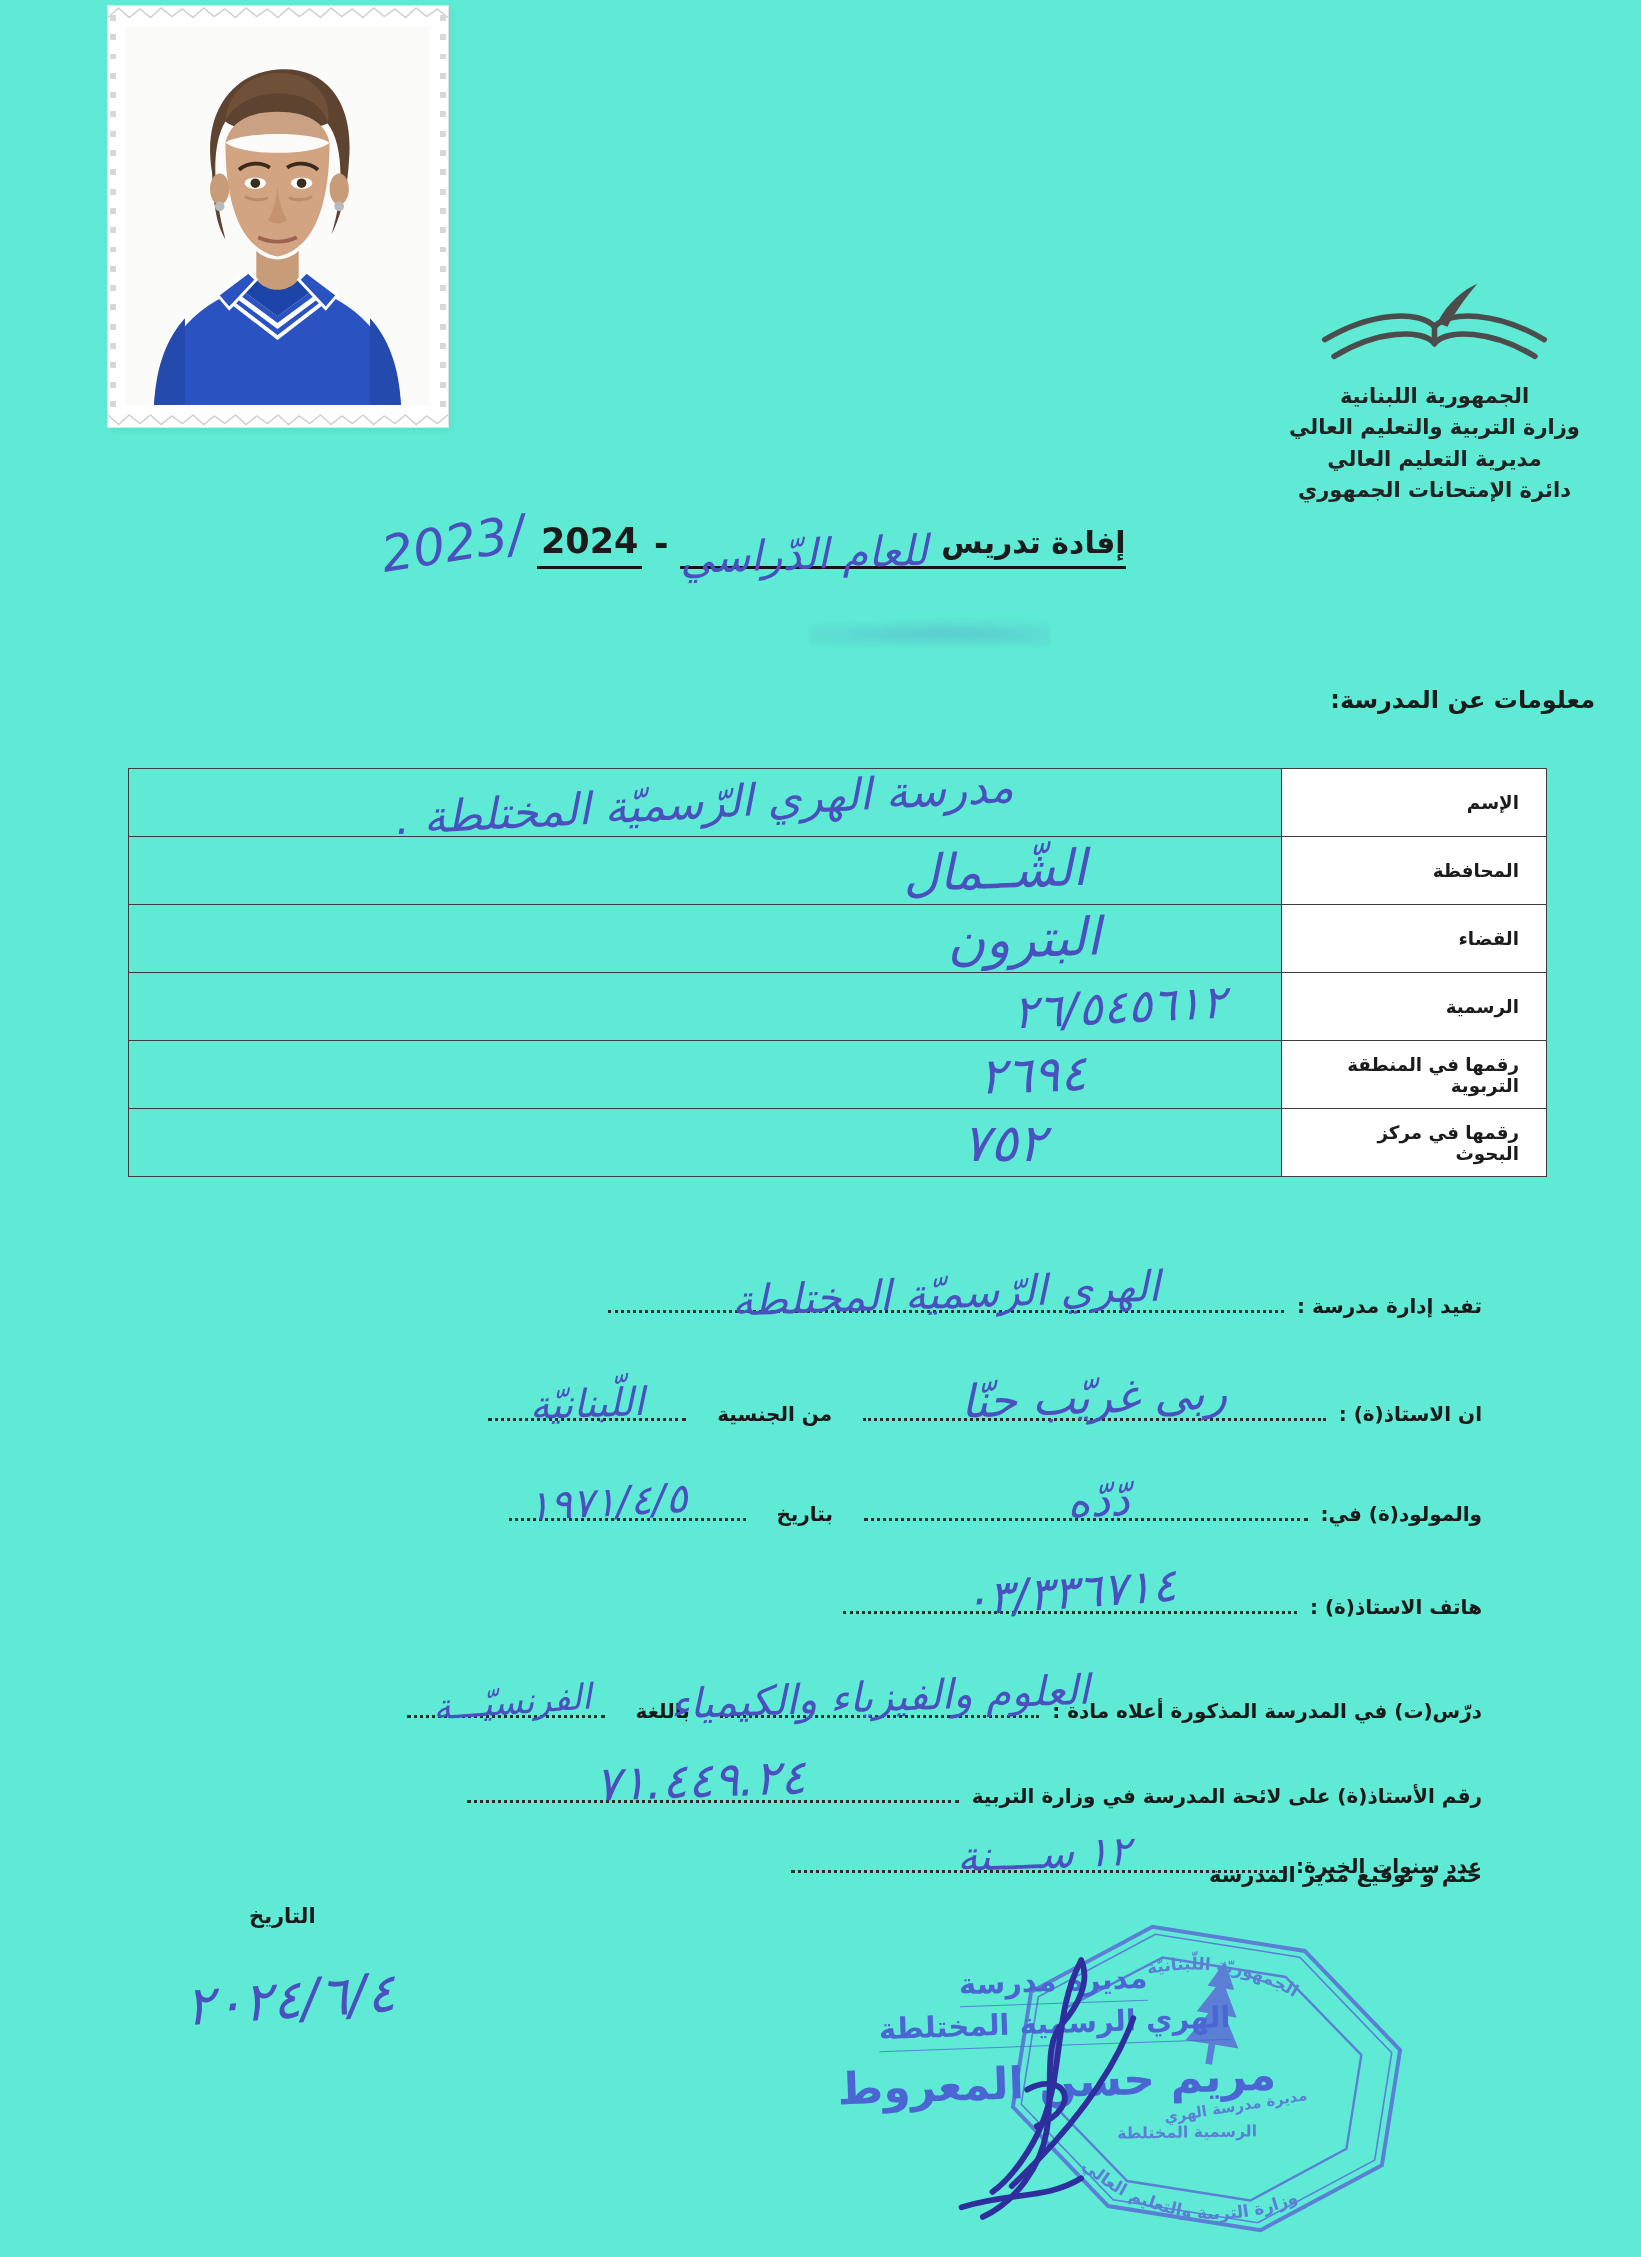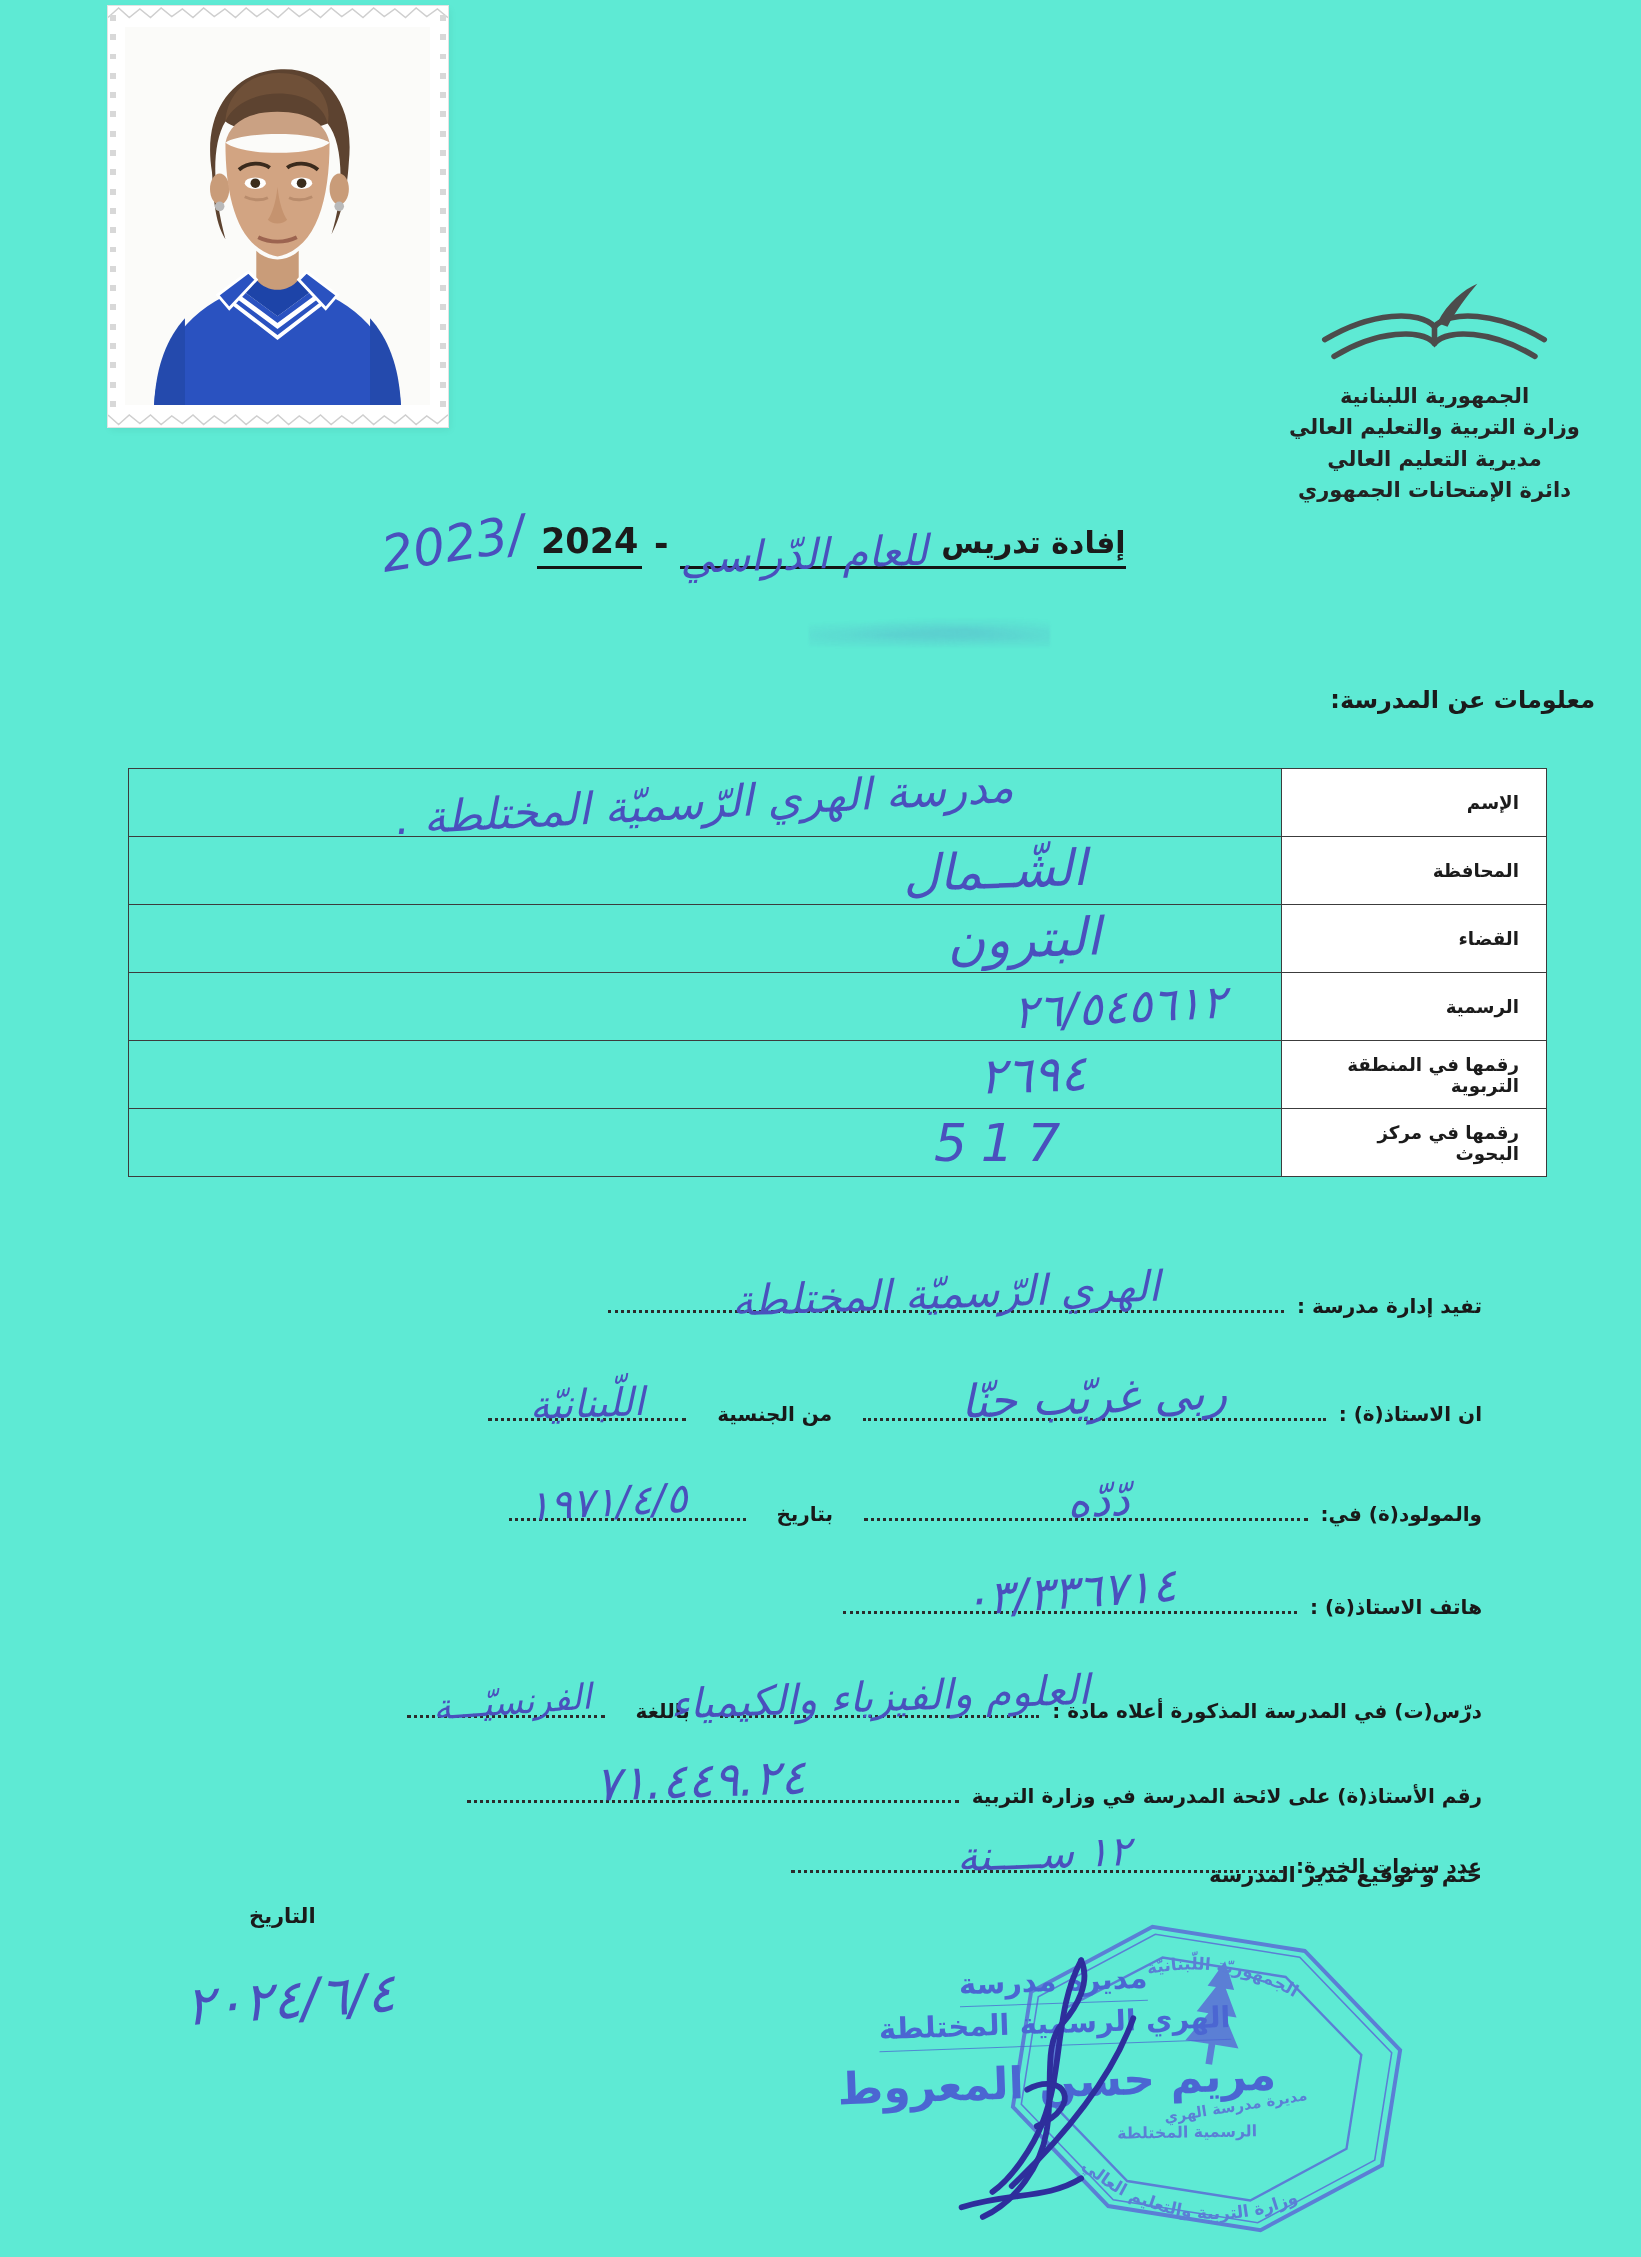--- a/index.html
+++ b/index.html
@@ -189,21 +189,21 @@
     <tr>
       <td class="lbl">الرسمية</td>
       <td class="val"><span class="hand v4" dir="ltr">٢٦/٥٤٥٦١٢</span></td>
     </tr>
     <tr>
       <td class="lbl">رقمها في المنطقة التربوية</td>
       <td class="val"><span class="hand v5" dir="ltr">٢٦٩٤</span></td>
     </tr>
     <tr>
       <td class="lbl">رقمها في مركز البحوث</td>
-      <td class="val"><span class="hand v6" dir="ltr">517</span></td>
+      <td class="val"><span class="hand v6" dir="ltr">٧٥٢</span></td>
     </tr>
   </tbody>
     </table>
 
 
   <div class="frow rowA">
     <span>تفيد إدارة مدرسة :</span>
     <span class="fill">
       <span class="hand">الهري الرّسميّة المختلطة</span>
     </span>

